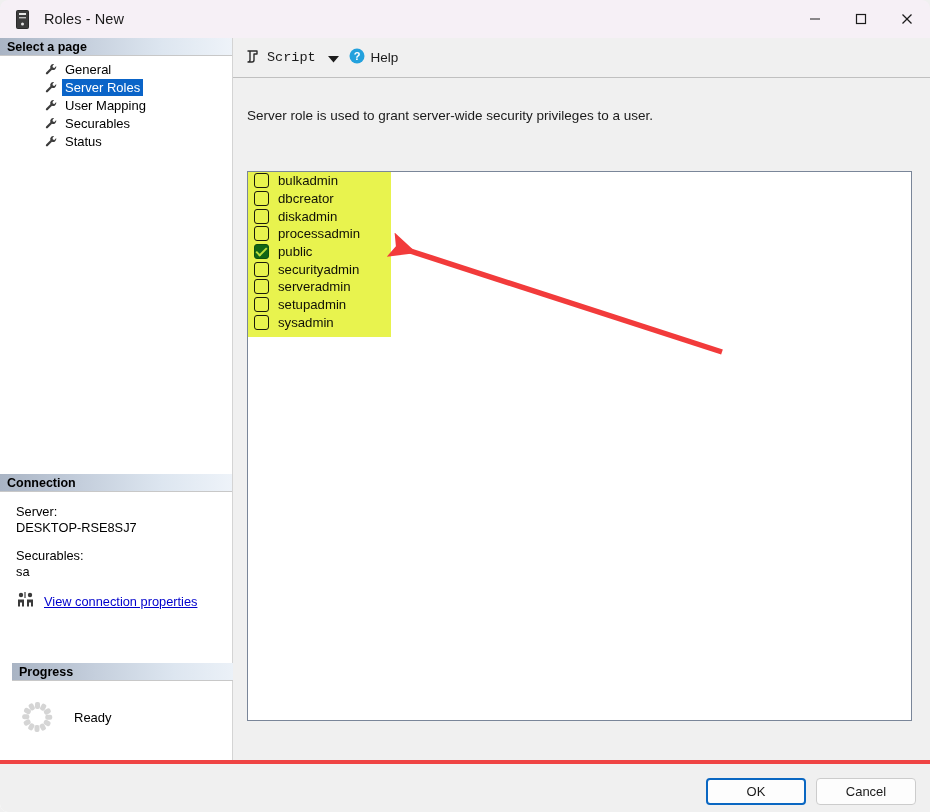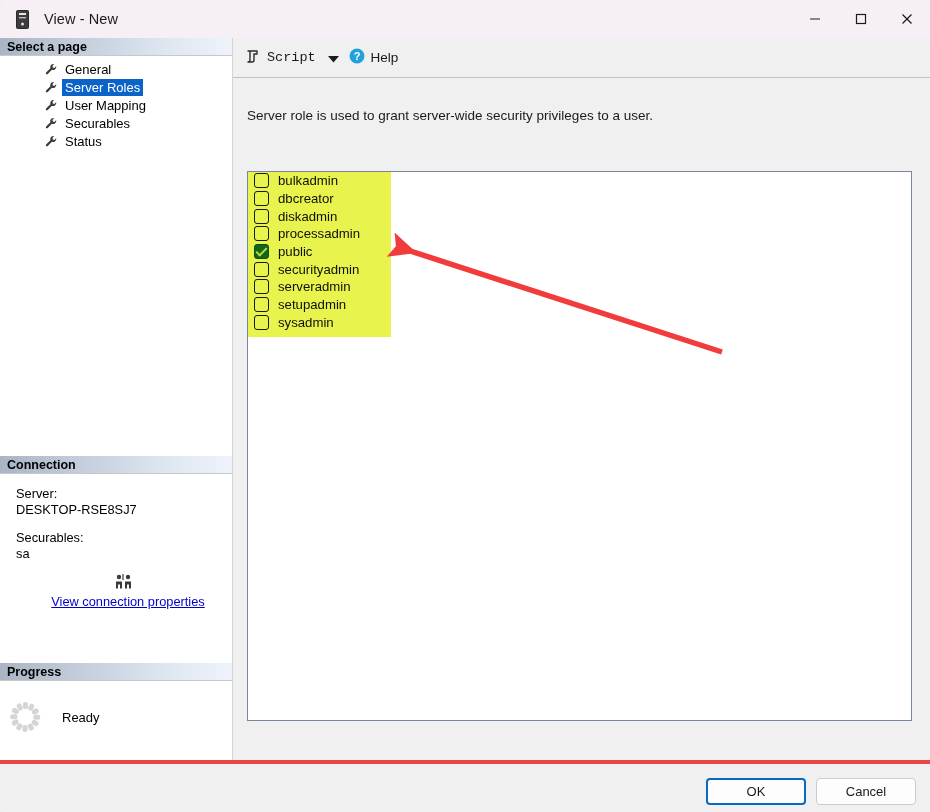--- a/index.html
+++ b/index.html
@@ -65,30 +65,30 @@
     display: flex; align-items: center;
     height: 18px; padding-left: 9px;
     font-size: 13px; color: #000;
   }
   .page-item .wrench { width: 17px; flex: 0 0 17px; display:flex; align-items:center; }
   .page-item .plabel { padding: 0 3px; line-height: 17px; }
   .page-item.selected .plabel {
     background: #0a64c8; color: #ffffff;
   }
 
-  #connection-panel { position: absolute; left: 0; top: 418px; width: 232px; }
+  #connection-panel { position: absolute; left: 0; top: 436px; width: 232px; }
   #conn-body { padding: 12px 0 0 16px; font-size: 12.8px; color: #000; line-height: 16px; }
   #conn-body .grp { margin-bottom: 12px; }
-  #conn-link-row { display: flex; align-items: center; margin-top: 8px; flex-direction: column; }
+  #conn-link-row { display: flex; align-items: center; margin-top: 8px; }
   #conn-link {
     color: #0000cc; text-decoration: underline;
     font-size: 12.8px; margin-left: 8px;
   }
 
-  #progress-panel { position: absolute; left: 0; top: 625px; width: 232px; }
+  #progress-panel { position: absolute; left: 12px; top: 625px; width: 232px; }
   #progress-body {
     padding: 14px 0 0 10px; display: flex; align-items: center;
     height: 58px;
   }
   #progress-text { font-size: 13px; color: #000; margin-left: 22px; }
 
   
   .spinner { position: relative; width: 30px; height: 30px; }
   .spinner i {
     position: absolute; left: 13px; top: 0;
@@ -181,21 +181,21 @@
 
   <div id="titlebar">
     <div id="title-icon">
       <svg width="13" height="19" viewBox="0 0 13 19">
         <rect x="0.5" y="0.5" width="12" height="18" rx="1" fill="#3c3c3c" stroke="#2a2a2a"></rect>
         <rect x="3" y="3" width="7" height="2" fill="#e6e6e6"></rect>
         <rect x="3" y="7" width="7" height="1.4" fill="#bdbdbd"></rect>
         <circle cx="6.5" cy="14" r="1.5" fill="#e6e6e6"></circle>
       </svg>
     </div>
-    <div id="title-text">View - New</div>
+    <div id="title-text">Roles - New</div>
     <div id="winbtns">
       <div class="winbtn">
         <svg width="12" height="12" viewBox="0 0 12 12">
             <line x1="1" y1="6" x2="11" y2="6" stroke="#1c1c1c" stroke-width="1.2"></line>
           </svg>
       </div>
       <div class="winbtn">
         <svg width="12" height="12" viewBox="0 0 12 12">
             <rect x="1.5" y="1.5" width="9" height="9" fill="none" stroke="#1c1c1c" stroke-width="1.2"></rect>
           </svg>

